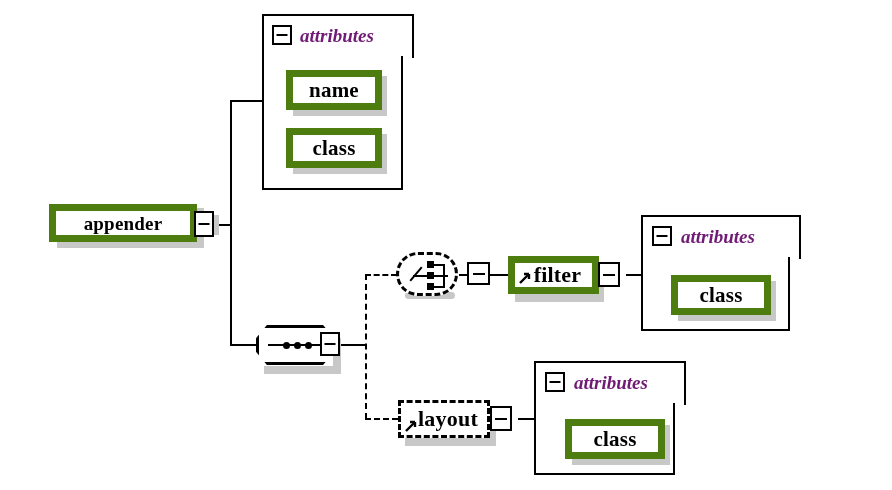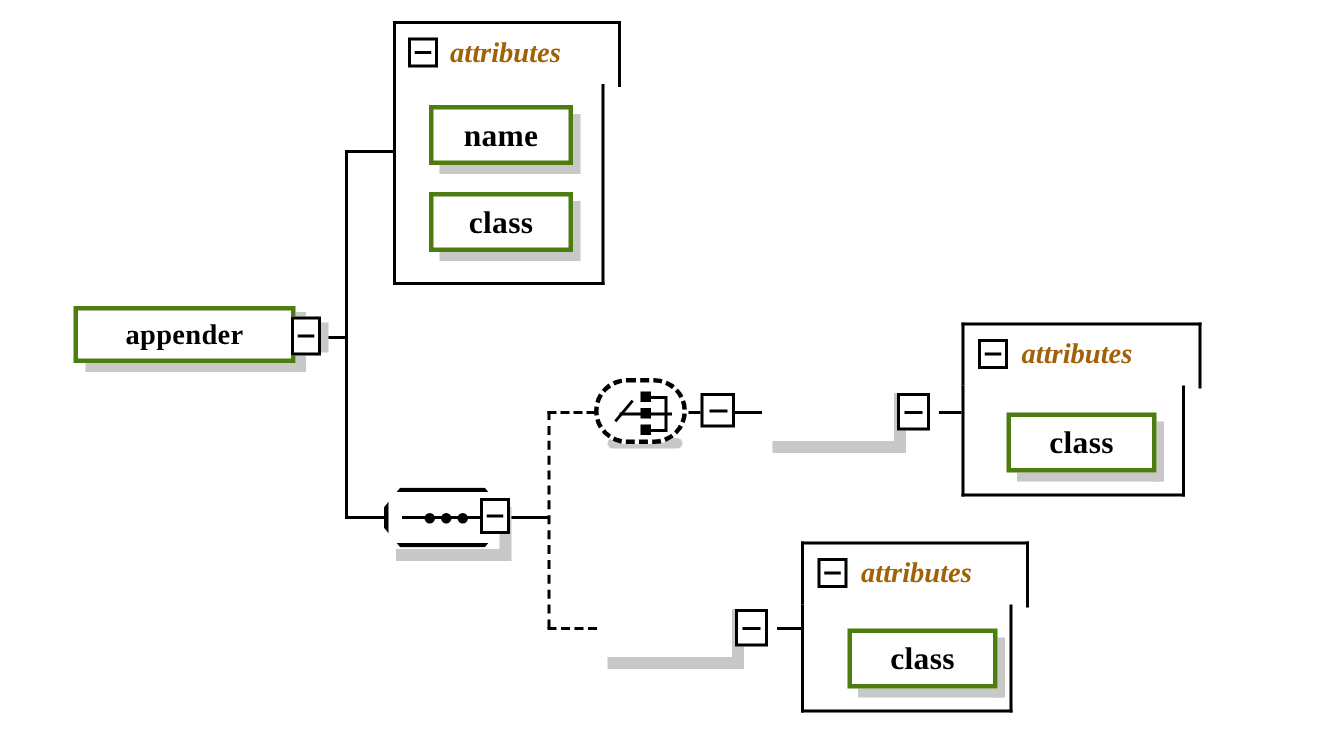--- a/index.html
+++ b/index.html
@@ -41,21 +41,21 @@
   .shadow {
     position: absolute;
     background: #c8c8c8;
   }
 
   
   .ebox {
     position: absolute;
     box-sizing: border-box;
     background: #ffffff;
-    border: 3px solid #4d7c0f;
+    border: 7px solid #4d7c0f;
     display: flex;
     align-items: center;
     justify-content: center;
   }
   .ebox.dashed {
     border: 3px dashed #000000;
   }
   .ebox .lbl {
     font-weight: bold;
     color: #000000;
@@ -93,21 +93,21 @@
     left: 0;
     box-sizing: border-box;
     background: #ffffff;
     border: 2px solid #000000;
     border-top: none;
   }
   .attrbox .ab-title {
     position: absolute;
     font-style: italic;
     font-weight: bold;
-    color: #a16207;
+    color: #701a75;
     white-space: nowrap;
     line-height: 1;
   }
 
   
   .minusbox {
     position: absolute;
     box-sizing: border-box;
     background: #ffffff;
     border: 2px solid #000000;
@@ -264,40 +264,54 @@
     <div class="ch-l" style="left:35px; top:20px; width:14px; height:2px;"></div>
     <div class="ch-l" style="left:35px; top:31px; width:10px; height:2px;"></div>
     <div class="ch-l" style="left:44px; top:9px; width:2px; height:24px;"></div>
   </div>
   <div class="minusbox" style="left:467px; top:262px; width:23px; height:23px;">
     <span class="bar" style="width:12px; height:2px;"></span>
   </div>
 
   <div class="shadow" style="left:515px; top:294px; width:88px; height:8px;"></div>
   <div class="shadow" style="left:596px; top:262px; width:8px; height:40px;"></div>
+  <div class="ebox" style="left:508px; top:256px; width:91px; height:38px;">
+    <span class="lbl" style="font-size:22px; padding-left:8px;">filter</span>
+    <svg class="refarrow" viewBox="0 0 14 14">
+      <path d="M2 12 L11 3" stroke="#000" stroke-width="2.4" fill="none"></path>
+      <path d="M11 3 L11 8 M11 3 L6 3" stroke="#000" stroke-width="2.4" fill="none"></path>
+    </svg>
+  </div>
   <div class="minusbox" style="left:598px; top:262px; width:22px; height:25px;">
     <span class="bar" style="width:12px; height:2px;"></span>
   </div>
 
   <div class="attrbox" style="left:641px; top:215px; width:160px; height:116px;">
     <div class="ab-head" style="width:160px; height:44px;"></div>
     <div class="ab-body" style="top:42px; width:149px; height:74px;"></div>
     <div class="minusbox" style="left:11px; top:11px; width:20px; height:20px;">
       <span class="bar" style="width:11px; height:2px;"></span>
     </div>
     <div class="ab-title" style="left:40px; top:12px; font-size:19px;">attributes</div>
   </div>
   <div class="shadow" style="left:678px; top:313px; width:97px; height:8px;"></div>
   <div class="shadow" style="left:768px; top:281px; width:8px; height:40px;"></div>
   <div class="ebox" style="left:671px; top:275px; width:100px; height:40px;">
     <span class="lbl" style="font-size:21px;">class</span>
   </div>
 
   <div class="shadow" style="left:405px; top:438px; width:88px; height:8px;"></div>
   <div class="shadow" style="left:488px; top:406px; width:8px; height:40px;"></div>
+  <div class="ebox dashed" style="left:398px; top:400px; width:92px; height:38px;">
+    <span class="lbl" style="font-size:22px; padding-left:8px;">layout</span>
+    <svg class="refarrow" viewBox="0 0 14 14">
+      <path d="M2 12 L11 3" stroke="#000" stroke-width="2.4" fill="none"></path>
+      <path d="M11 3 L11 8 M11 3 L6 3" stroke="#000" stroke-width="2.4" fill="none"></path>
+    </svg>
+  </div>
   <div class="minusbox" style="left:490px; top:406px; width:22px; height:25px;">
     <span class="bar" style="width:12px; height:2px;"></span>
   </div>
 
   <div class="attrbox" style="left:534px; top:361px; width:152px; height:114px;">
     <div class="ab-head" style="width:152px; height:44px;"></div>
     <div class="ab-body" style="top:42px; width:141px; height:72px;"></div>
     <div class="minusbox" style="left:11px; top:11px; width:20px; height:20px;">
       <span class="bar" style="width:11px; height:2px;"></span>
     </div>

